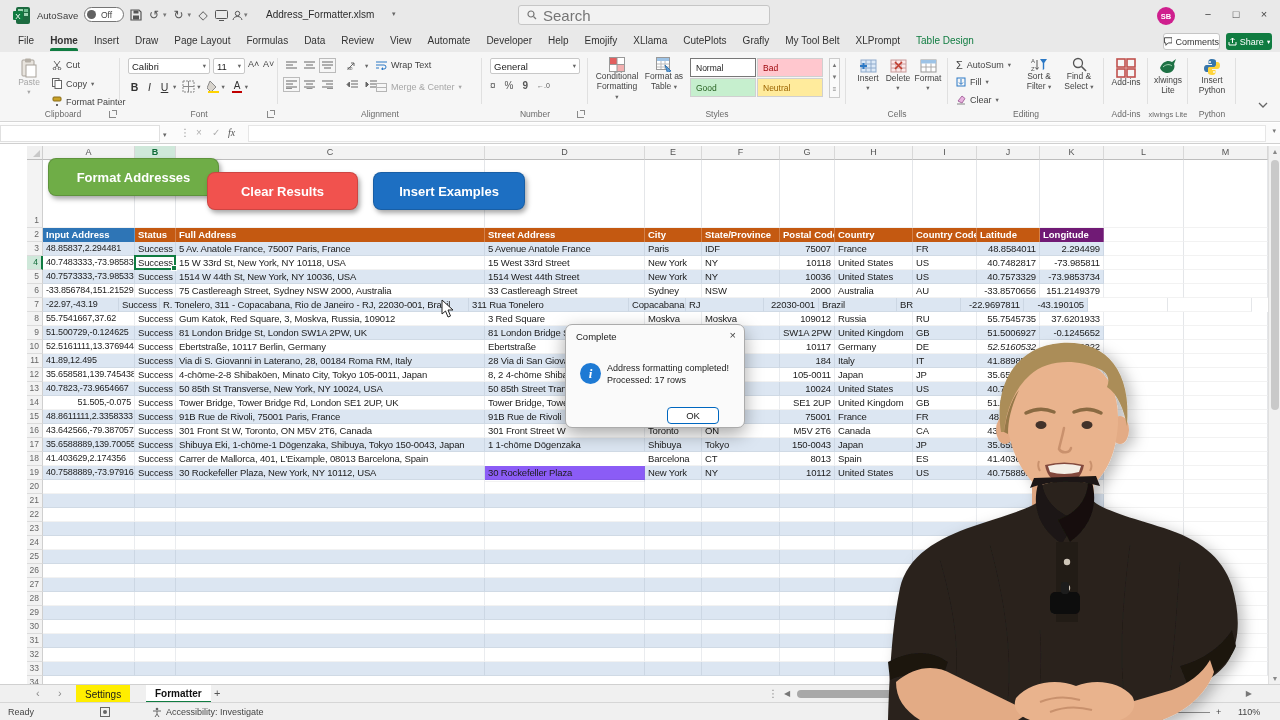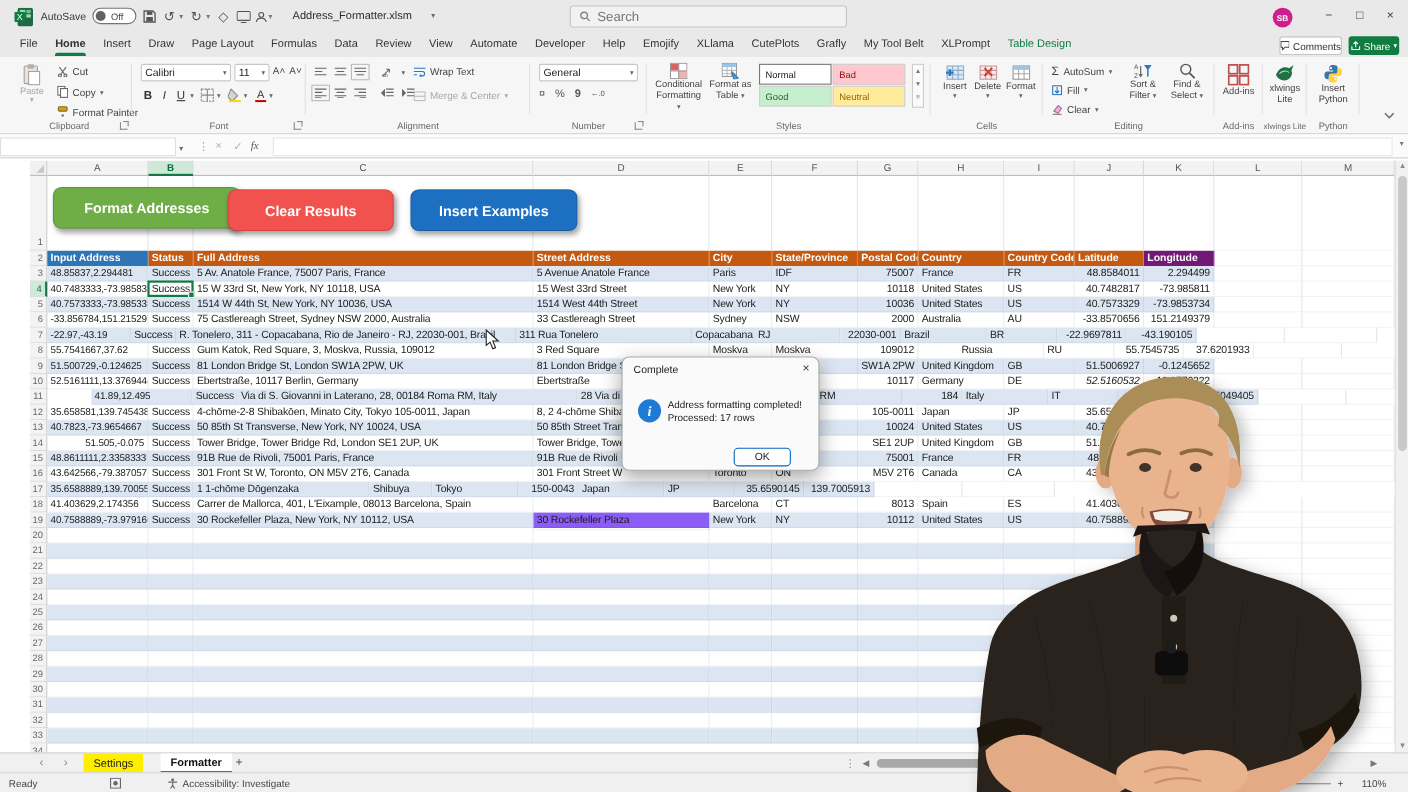--- a/index.html
+++ b/index.html
@@ -15,21 +15,21 @@
   .autosave-label { position:absolute; left:37px; top:10px; }
   .toggle { position:absolute; left:84px; top:7px; width:40px; height:15px; border:1px solid #757575; border-radius:8px; background:#fff; }
   .toggle .knob { position:absolute; left:2px; top:2px; width:9px; height:9px; border-radius:50%; background:#616161; }
   .toggle .t-lab { position:absolute; left:16px; top:2px; font-size:8.5px; color:#444; }
   .qat { position:absolute; top:6px; height:18px; display:flex; align-items:center; gap:4px; color:#555; }
   .qat-btn { font-size:12px; color:#555; width:16px; text-align:center; }
   .qat-dd { font-size:7px; color:#777; margin-left:-3px; }
   .filename { position:absolute; left:266px; top:9px; font-size:10px; color:#2b2b2b; }
   .fn-dd { position:absolute; left:392px; top:10px; font-size:7px; color:#666; }
   .searchbox { position:absolute; left:518px; top:5px; width:252px; height:20px; background:#f2f2f2; border:1px solid #c6c6c6; border-radius:3px; display:flex; align-items:center; padding-left:8px; gap:6px; }
-  .searchbox span { font-size:12px; color:#757575; }
+  .searchbox span { font-size:15px; color:#757575; }
   .avatar { position:absolute; left:1157px; top:7px; width:18px; height:18px; border-radius:50%; background:#cf1f8e; color:#fff; font-size:7.5px; font-weight:bold; display:flex; align-items:center; justify-content:center; }
   .winbtn { position:absolute; top:8px; font-size:11px; color:#444; width:18px; text-align:center; }
 
   
   .tabrow { position:absolute; left:0; top:30px; width:1280px; height:22px; background:#e9e9e9; }
   .menu-tabs { position:absolute; left:10px; top:0; height:22px; display:flex; align-items:center; gap:0; }
   .mtab { font-size:10px; color:#333; padding:4px 8px 5px 8px; position:relative; white-space:nowrap; }
   .mtab.active { font-weight:bold; }
   .mtab.active::after { content:""; position:absolute; left:8px; right:8px; bottom:0; height:3px; background:#107c41; border-radius:2px 2px 0 0; }
   .mtab.ctx { color:#107c41; }
@@ -669,21 +669,21 @@
         <div class="gcell empty" style="width: 84px;"></div>
       </div>
       <div class="grow" style="left: 16px; top: 166px; height: 14px;">
         <div class="gcell inputcol" style="width: 92px;">55.7541667,37.62</div>
         <div class="gcell" style="width: 41px;">Success</div>
         <div class="gcell" style="width: 309px;">Gum Katok, Red Square, 3, Moskva, Russia, 109012</div>
         <div class="gcell" style="width: 160px;">3 Red Square</div>
         <div class="gcell" style="width: 57px;">Moskva</div>
         <div class="gcell" style="width: 78px;">Moskva</div>
         <div class="gcell num" style="width: 55px;">109012</div>
-        <div class="gcell" style="width: 78px; margin-left: 36px;">Russia</div>
+        <div class="gcell" style="width: 78px;">Russia</div>
         <div class="gcell" style="width: 64px;">RU</div>
         <div class="gcell num" style="width: 63px;">55.7545735</div>
         <div class="gcell num" style="width: 64px;">37.6201933</div>
         <div class="gcell empty" style="width: 80px;"></div>
         <div class="gcell empty" style="width: 84px;"></div>
       </div>
       <div class="grow" style="left: 16px; top: 180px; height: 14px;">
         <div class="gcell inputcol" style="width: 92px; background: rgb(220, 230, 242);">51.500729,-0.124625</div>
         <div class="gcell" style="width: 41px; background: rgb(220, 230, 242);">Success</div>
         <div class="gcell" style="width: 309px; background: rgb(220, 230, 242);">81 London Bridge St, London SW1A 2PW, UK</div>
@@ -707,21 +707,21 @@
         <div class="gcell" style="width: 78px;">Berlin</div>
         <div class="gcell num" style="width: 55px;">10117</div>
         <div class="gcell" style="width: 78px;">Germany</div>
         <div class="gcell" style="width: 64px;">DE</div>
         <div class="gcell num" style="width: 63px; font-style: italic;">52.5160532</div>
         <div class="gcell num" style="width: 64px;">13.3770222</div>
         <div class="gcell empty" style="width: 80px;"></div>
         <div class="gcell empty" style="width: 84px;"></div>
       </div>
       <div class="grow" style="left: 16px; top: 208px; height: 14px;">
-        <div class="gcell inputcol" style="width: 92px; background: rgb(220, 230, 242); margin-left: 40px;">41.89,12.495</div>
+        <div class="gcell inputcol" style="width: 92px; background: rgb(220, 230, 242);">41.89,12.495</div>
         <div class="gcell" style="width: 41px; background: rgb(220, 230, 242);">Success</div>
         <div class="gcell" style="width: 309px; background: rgb(220, 230, 242);">Via di S. Giovanni in Laterano, 28, 00184 Roma RM, Italy</div>
         <div class="gcell" style="width: 160px; background: rgb(220, 230, 242);">28 Via di San Giovanni</div>
         <div class="gcell" style="width: 57px; background: rgb(220, 230, 242);">Roma</div>
         <div class="gcell" style="width: 78px; background: rgb(220, 230, 242);">RM</div>
         <div class="gcell num" style="width: 55px; background: rgb(220, 230, 242);">184</div>
         <div class="gcell" style="width: 78px; background: rgb(220, 230, 242);">Italy</div>
         <div class="gcell" style="width: 64px; background: rgb(220, 230, 242);">IT</div>
         <div class="gcell num" style="width: 63px; background: rgb(220, 230, 242);">41.8898599</div>
         <div class="gcell num" style="width: 64px; background: rgb(220, 230, 242);">12.5049405</div>
@@ -799,20 +799,21 @@
         <div class="gcell" style="width: 78px;">Canada</div>
         <div class="gcell" style="width: 64px;">CA</div>
         <div class="gcell num" style="width: 63px;">43.6425662</div>
         <div class="gcell num" style="width: 64px;">-79.3870568</div>
         <div class="gcell empty" style="width: 80px;"></div>
         <div class="gcell empty" style="width: 84px;"></div>
       </div>
       <div class="grow" style="left: 16px; top: 292px; height: 14px;">
         <div class="gcell inputcol" style="width: 92px; background: rgb(220, 230, 242);">35.6588889,139.7005556</div>
         <div class="gcell" style="width: 41px; background: rgb(220, 230, 242);">Success</div>
+        <div class="gcell" style="width: 309px; background: rgb(220, 230, 242);">Shibuya Eki, 1-chōme-1 Dōgenzaka, Shibuya, Tokyo 150-0043, Japan</div>
         <div class="gcell" style="width: 160px; background: rgb(220, 230, 242);">1 1-chōme Dōgenzaka</div>
         <div class="gcell" style="width: 57px; background: rgb(220, 230, 242);">Shibuya</div>
         <div class="gcell" style="width: 78px; background: rgb(220, 230, 242);">Tokyo</div>
         <div class="gcell num" style="width: 55px; background: rgb(220, 230, 242);">150-0043</div>
         <div class="gcell" style="width: 78px; background: rgb(220, 230, 242);">Japan</div>
         <div class="gcell" style="width: 64px; background: rgb(220, 230, 242);">JP</div>
         <div class="gcell num" style="width: 63px; background: rgb(220, 230, 242);">35.6590145</div>
         <div class="gcell num" style="width: 64px; background: rgb(220, 230, 242);">139.7005913</div>
         <div class="gcell empty" style="width: 80px;"></div>
         <div class="gcell empty" style="width: 84px;"></div>
@@ -1051,21 +1052,21 @@
         <div class="gcell" style="width: 78px; background: rgb(220, 230, 242);"></div>
         <div class="gcell" style="width: 55px; background: rgb(220, 230, 242);"></div>
         <div class="gcell" style="width: 78px; background: rgb(220, 230, 242);"></div>
         <div class="gcell" style="width: 64px; background: rgb(220, 230, 242);"></div>
         <div class="gcell" style="width: 63px; background: rgb(220, 230, 242);"></div>
         <div class="gcell" style="width: 64px; background: rgb(220, 230, 242);"></div>
         <div class="gcell empty" style="width: 80px;"></div>
         <div class="gcell empty" style="width: 84px;"></div>
       </div>
       <div class="selcell" style="left: 107px; top: 109px; width: 42px; height: 15px;"></div>
-      <div class="sheet-btn" style="left: 21px; top: 24px; width: 171px; background: rgb(111, 173, 71);">Format Addresses</div>
+      <div class="sheet-btn" style="left: 21px; top: 12px; width: 171px; background: rgb(111, 173, 71);">Format Addresses</div>
       <div class="sheet-btn" style="left: 180px; top: 26px; width: 151px; background: rgb(241, 82, 78);">Clear Results</div>
       <div class="sheet-btn" style="left: 346px; top: 26px; width: 152px; background: rgb(29, 111, 194);">Insert Examples</div>
     </div>
 
   <div class="vscroll">
     <div class="varrow" style="top:2px;">▲</div>
     <div class="vthumb"></div>
     <div class="varrow" style="bottom:2px;">▼</div>
   </div>
 

